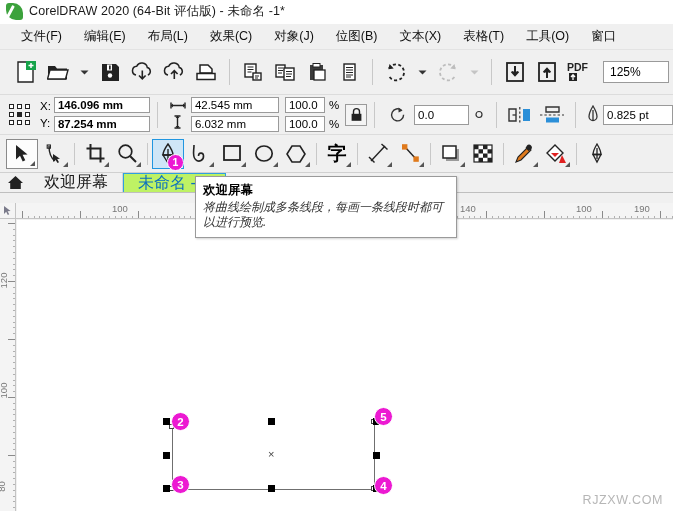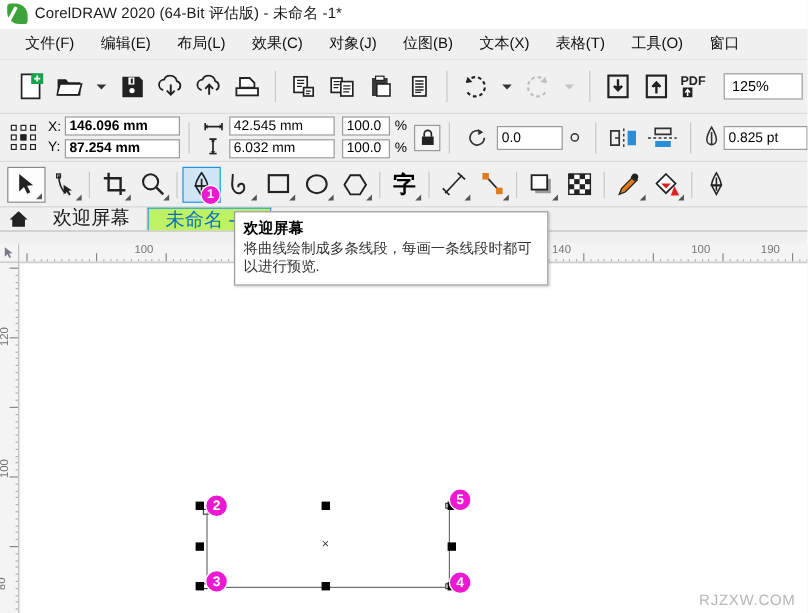--- a/index.html
+++ b/index.html
@@ -160,21 +160,21 @@
     color:#b6b6b6; letter-spacing:.6px;
   }
 
   
   .tooltip {
     position:absolute; left:195px; top:176px; width:262px;
     background:#ffffff; border:1px solid #9a9a9a; padding:5px 7px 7px 7px;
     box-shadow:1px 1px 2px rgba(0,0,0,.18); z-index:20;
   }
   .tooltip .tt-title { font-size:12.5px; font-weight:bold; color:#000; margin-bottom:1px; }
-  .tooltip .tt-body { font-size:12px; color:#333; line-height:15px; }
+  .tooltip .tt-body { font-size:12px; color:#333; line-height:15px;font-style:italic; }
 </style>
 </head>
 <body>
 
 <div class="app">
 
   <div class="titlebar">
     <div class="app-logo">
       <div class="balloon"></div>
         <div class="slash"></div>

